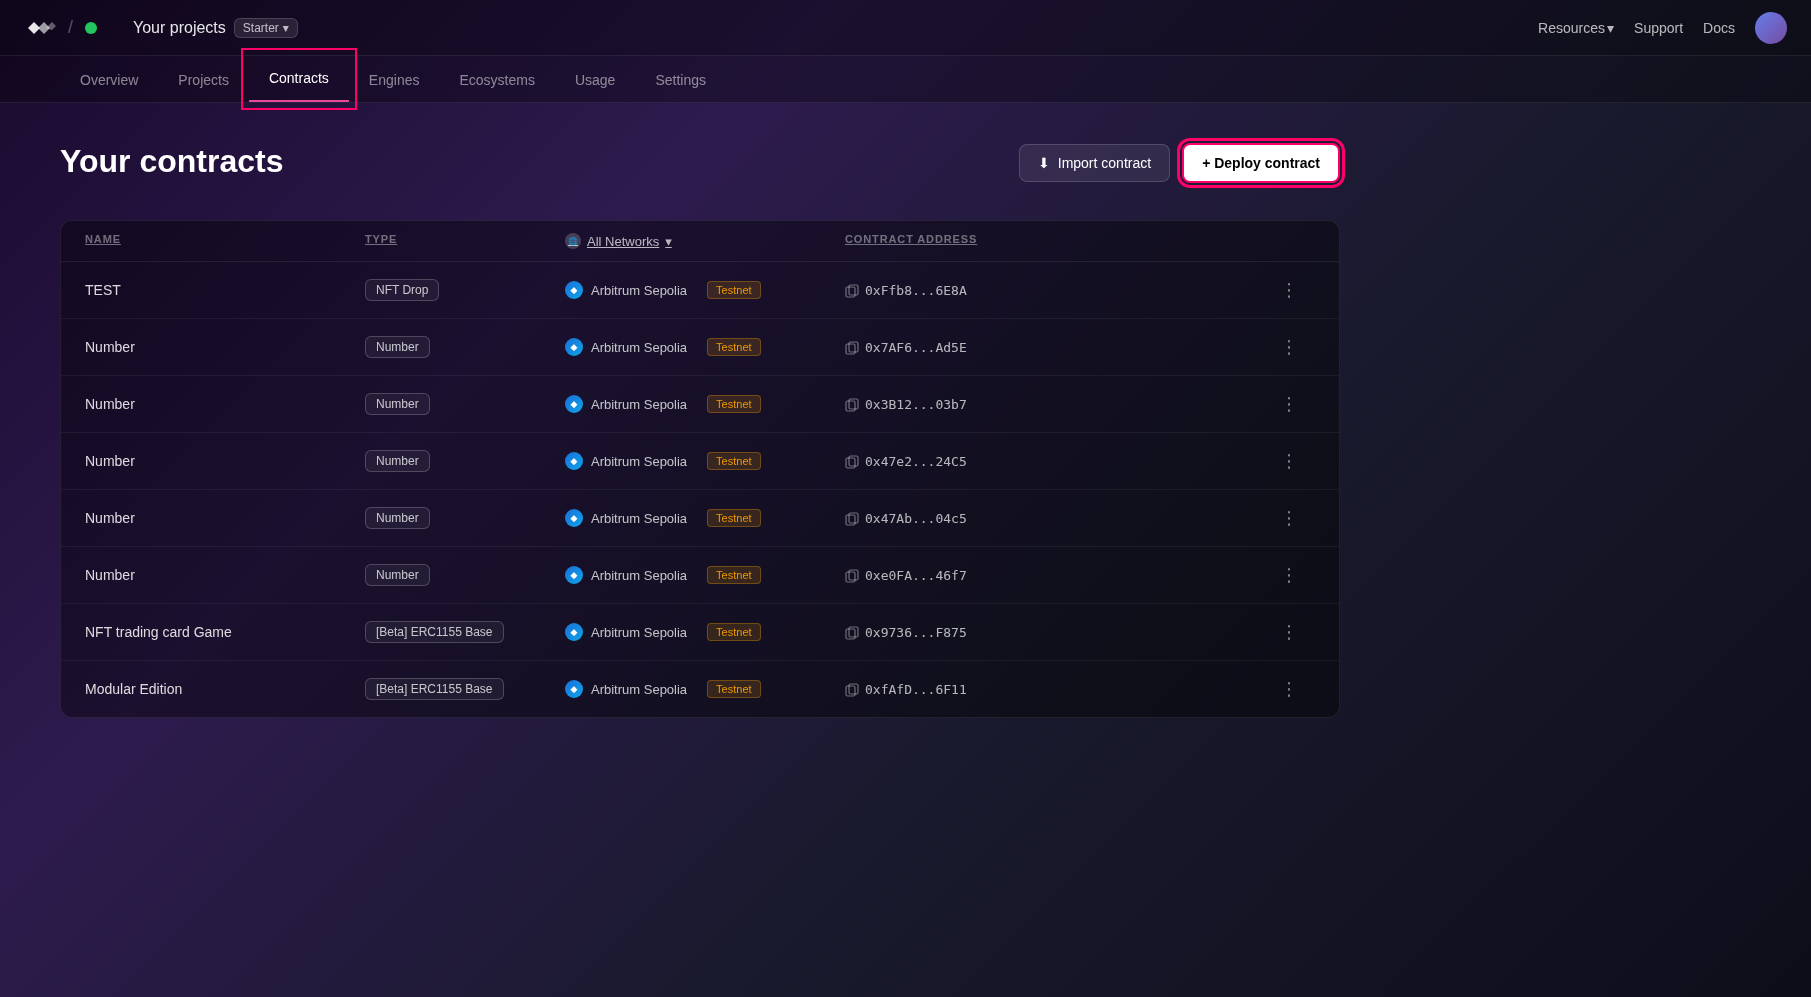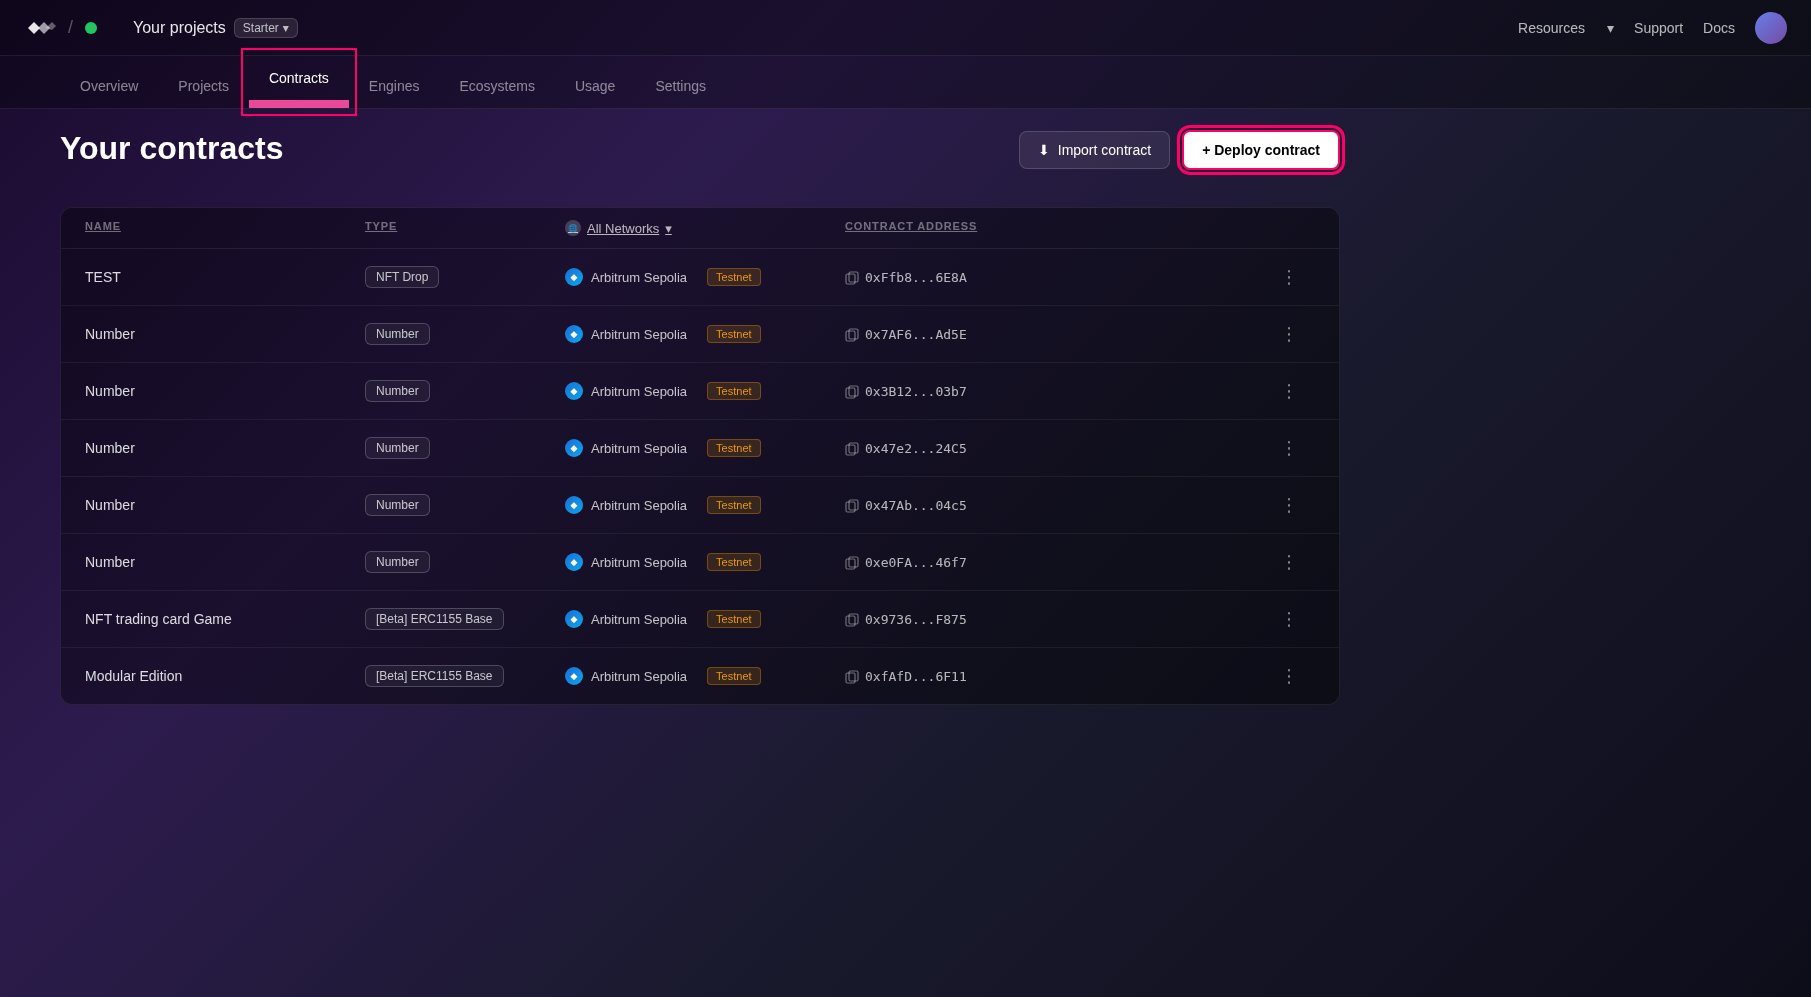--- a/index.html
+++ b/index.html
@@ -70,21 +70,21 @@
       display: flex;
       align-items: center;
       gap: 20px;
     }
     .nav-right-link {
       color: rgba(255,255,255,0.7);
       font-size: 14px;
       cursor: pointer;
       display: flex;
       align-items: center;
-      gap: 22px;
+      gap: 2px;
     }
     .avatar {
       width: 32px;
       height: 32px;
       border-radius: 50%;
       background: linear-gradient(135deg, #667eea, #764ba2);
       cursor: pointer;
     }
 
     
@@ -99,28 +99,28 @@
     .sub-nav-item {
       padding: 14px 20px;
       font-size: 14px;
       color: rgba(255,255,255,0.5);
       cursor: pointer;
       position: relative;
       white-space: nowrap;
     }
     .sub-nav-item.active {
       color: #fff;
-      border-bottom: 8px solid #ec4899;
+      border-bottom: 2px solid #ec4899;
       outline: 2px solid #ff0066;
       outline-offset: 6px;
     }
 
     
     .main-content {
-      padding: 21px 60px;
+      padding: 40px 60px;
       max-width: 1400px;
     }
 
     .page-header {
       display: flex;
       justify-content: space-between;
       align-items: flex-start;
       margin-bottom: 32px;
     }
     .page-title {

